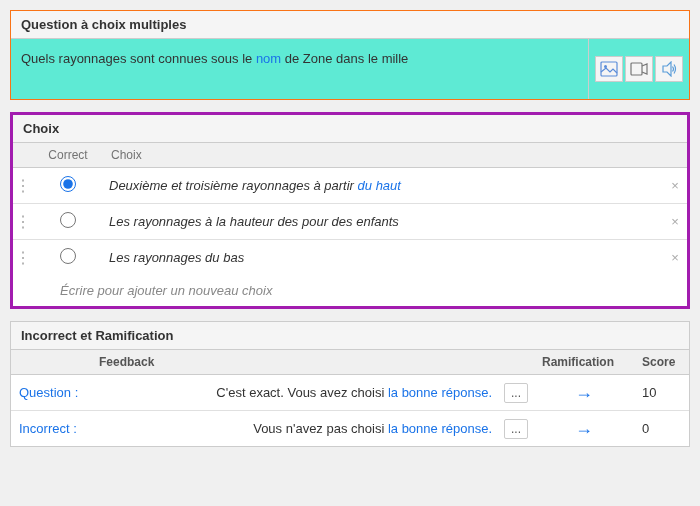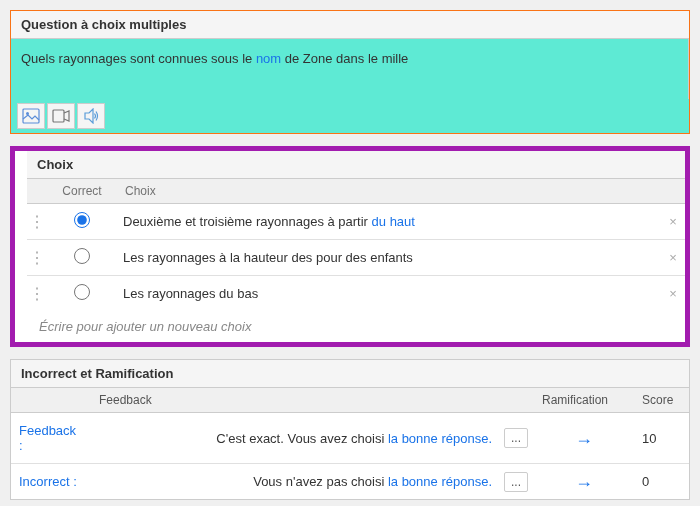--- a/index.html
+++ b/index.html
@@ -29,21 +29,20 @@
       margin-bottom: 12px;
     }
     .question-header {
       background: #f5f5f5;
       padding: 6px 10px;
       border-bottom: 1px solid #ccc;
     }
     .question-body {
       display: flex;
       align-items: stretch;
-      flex-direction: column;
     }
     .question-text-area {
       flex: 1;
       padding: 10px;
       border-right: 1px solid #ccc;
       min-height: 60px;
       line-height: 1.5;
     }
     .question-text-area span.highlight {
       color: #1a73e8;
@@ -63,23 +62,22 @@
       display: flex;
       align-items: center;
       justify-content: center;
       font-size: 14px;
       color: #555;
     }
 
     
     .choix-section {
       background: #fff;
-      border: 5px solid #a21caf;
+      border: 3px solid #a21caf;
       margin-bottom: 12px;
-      padding-left: 12px;
     }
     .choix-header {
       background: #f5f5f5;
       padding: 6px 10px;
       border-bottom: 1px solid #ccc;
     }
     .choix-table {
       width: 100%;
       border-collapse: collapse;
     }
@@ -119,55 +117,57 @@
     }
     .choix-row-radio input[type="radio"] {
       width: 16px;
       height: 16px;
       cursor: pointer;
       accent-color: #1a73e8;
     }
     .choix-row-text {
       padding: 8px 6px;
       color: #333;
+      font-style: italic;
     }
     .choix-row-text .highlight { color: #1a73e8; }
     .choix-row-delete {
       width: 24px;
       text-align: center;
       color: #aaa;
       cursor: pointer;
       padding: 0 4px;
     }
     .choix-add-row {
       padding: 8px 12px;
       color: #888;
       font-style: italic;
       cursor: text;
+      margin-left: 35px;
     }
 
     
     .feedback-section {
       background: #fff;
       border: 1px solid #ccc;
     }
     .feedback-header {
       background: #f5f5f5;
       padding: 6px 10px;
       border-bottom: 1px solid #ccc;
     }
     .feedback-table {
       width: 100%;
       border-collapse: collapse;
     }
     .feedback-table thead tr th {
       background: #f0f0f0;
       border-bottom: 1px solid #ccc;
       padding: 5px 8px;
-      font-weight: normal;
+      font-weight: bold;
       color: #555;
       font-size: 12px;
       text-align: left;
     }
     .feedback-table thead tr th.th-ramification {
       text-align: left;
       width: 100px;
     }
     .feedback-table thead tr th.th-score {
       width: 55px;
@@ -308,21 +308,21 @@
         <tr>
           <th style="width:80px;"></th>
           <th>Feedback</th>
           <th style="width:36px;"></th>
           <th class="th-ramification">Ramification</th>
           <th class="th-score">Score</th>
         </tr>
       </thead>
       <tbody id="feedback-tbody">
       <tr>
-            <td class="feedback-label">Feedback :</td>
+            <td class="feedback-label">Question :</td>
             <td class="feedback-text">C'est exact. Vous avez choisi <span class="highlight">la bonne réponse.</span></td>
             <td class="feedback-dots-btn"><button class="dots-btn">...</button></td>
             <td class="feedback-arrow">→</td>
             <td class="feedback-score">10</td>
           </tr>
           <tr>
             <td class="feedback-label">Incorrect :</td>
             <td class="feedback-text">Vous n'avez pas choisi <span class="highlight">la bonne réponse.</span></td>
             <td class="feedback-dots-btn"><button class="dots-btn">...</button></td>
             <td class="feedback-arrow">→</td>

